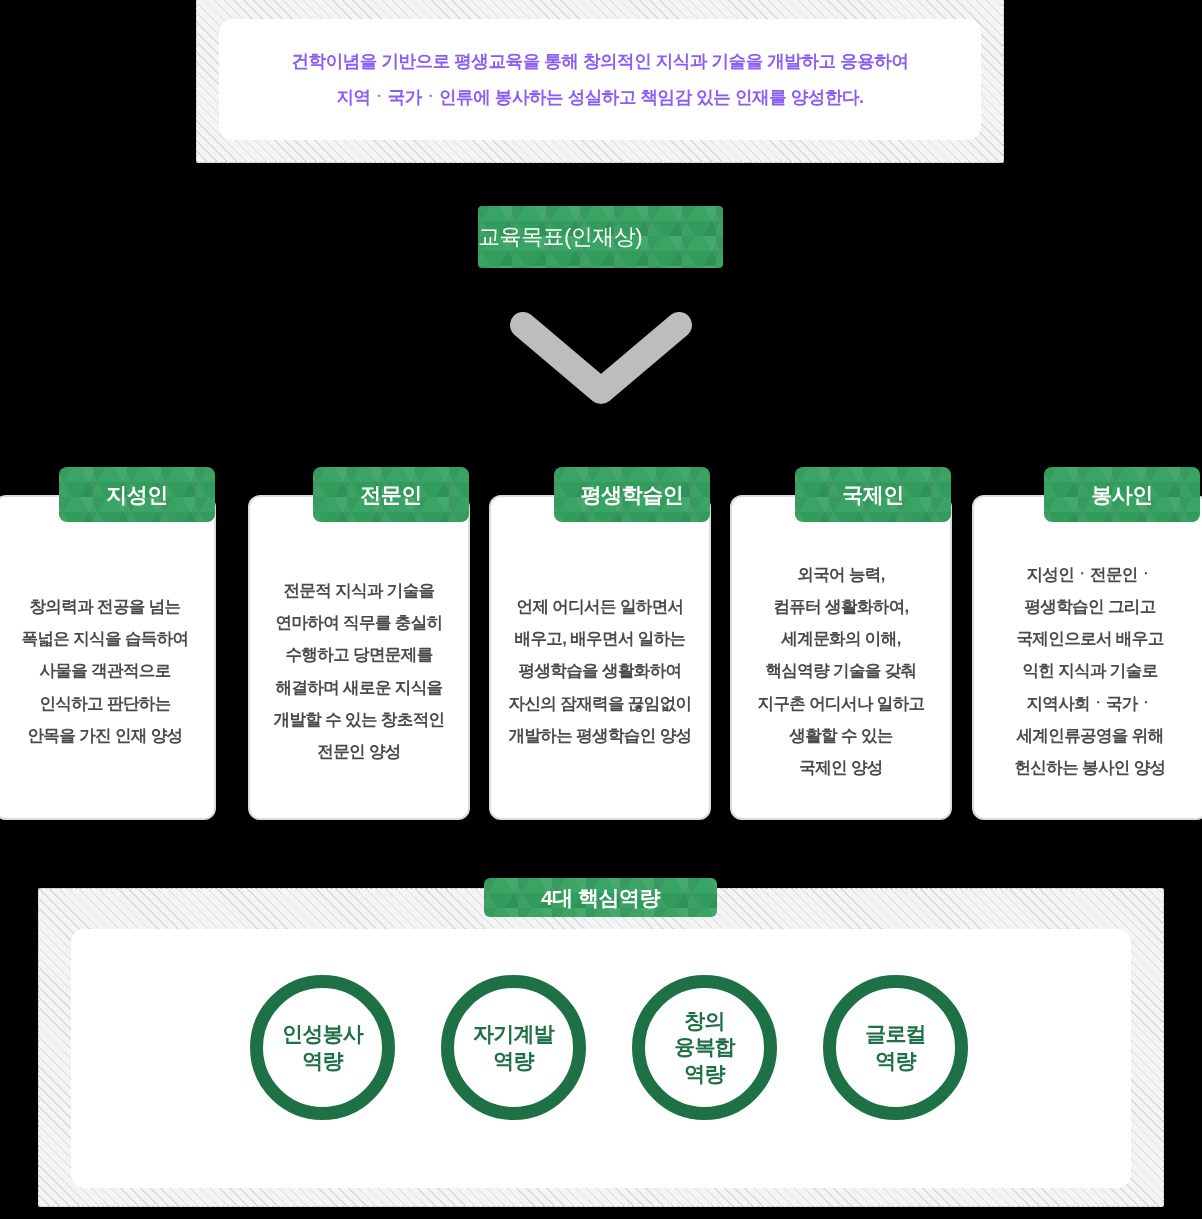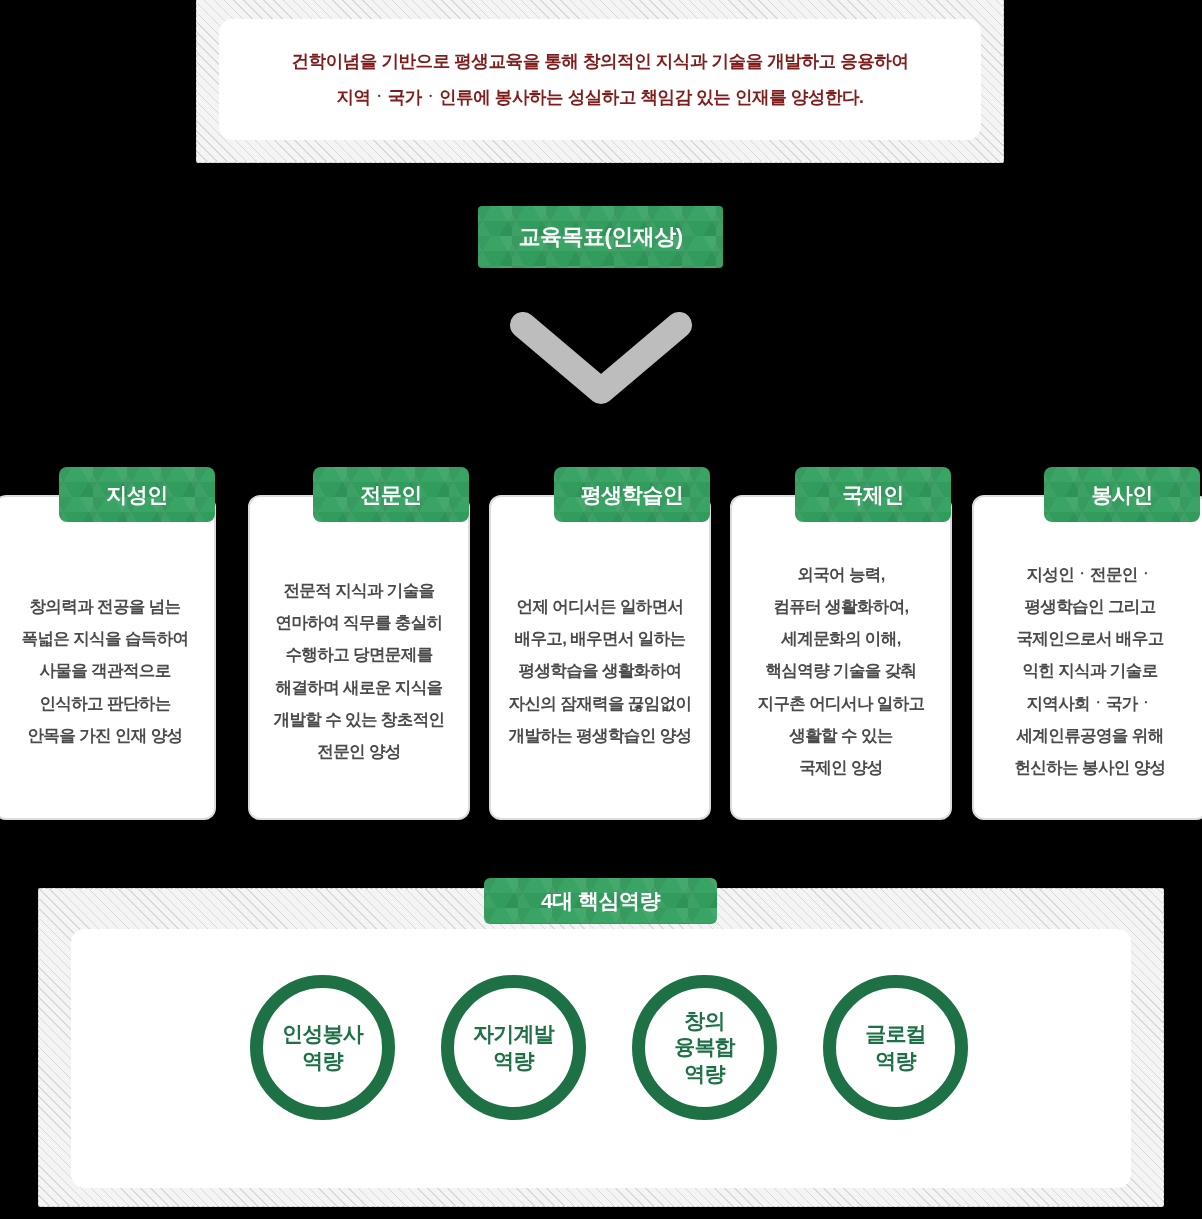--- a/index.html
+++ b/index.html
@@ -37,21 +37,21 @@
 
   
   #mission-frame { left: 196px; top: -12px; width: 808px; height: 175px; border-radius: 2px; }
   #mission-frame .inner-card { left: 22px; top: 30px; right: 22px; bottom: 22px; }
   .mission-text {
     position: absolute;
     left: 0; right: 0;
     top: 50%;
     transform: translateY(-50%);
     text-align: center;
-    color: #7f1d1d;
+    color: #8b5cf6;
     font-size: 17.5px;
     font-weight: bold;
     line-height: 2.1;
     letter-spacing: -0.4px;
   }
   .mission-text div { white-space: nowrap; }
 
   
   .green-pattern {
     background-color: #34a160;
@@ -61,24 +61,24 @@
       linear-gradient(0deg, rgba(0,0,0,.03) 50%, rgba(255,255,255,.03) 50%);
     background-size: 34px 30px, 34px 30px, 34px 30px;
   }
 
   
   #goal-chip {
     position: absolute;
     left: 478px; top: 206px;
     width: 245px; height: 62px;
     border-radius: 4px;
-    display: flex; align-items: center; justify-content: center;
+    display: flex; align-items: center; justify-content: flex-start;
     color: #ffffff;
     font-size: 22px;
-    font-weight: bold;
+    font-weight: normal;
     letter-spacing: -0.5px;
   }
 
   
   #chevron { position: absolute; left: 510px; top: 312px; width: 182px; height: 92px; }
 
   
   .trait-card {
     position: absolute;
     top: 495px;
@@ -125,21 +125,21 @@
   #trait-3 { left: 730px;  width: 222px; }
   #trait-4 { left: 972px;  width: 236px; }
 
   
   #comp-frame { left: 38px; top: 888px; width: 1126px; height: 319px; border-radius: 2px; }
   #comp-frame .inner-card { left: 32px; top: 40px; right: 32px; bottom: 18px; }
 
   #comp-chip {
     position: absolute;
     left: 484px; top: 878px;
-    width: 233px; height: 46px;
+    width: 233px; height: 39px;
     border-radius: 6px;
     display: flex; align-items: center; justify-content: center;
     color: #ffffff;
     font-size: 21px;
     font-weight: bold;
     letter-spacing: -0.5px;
     z-index: 4;
   }
 
   #circle-row {

